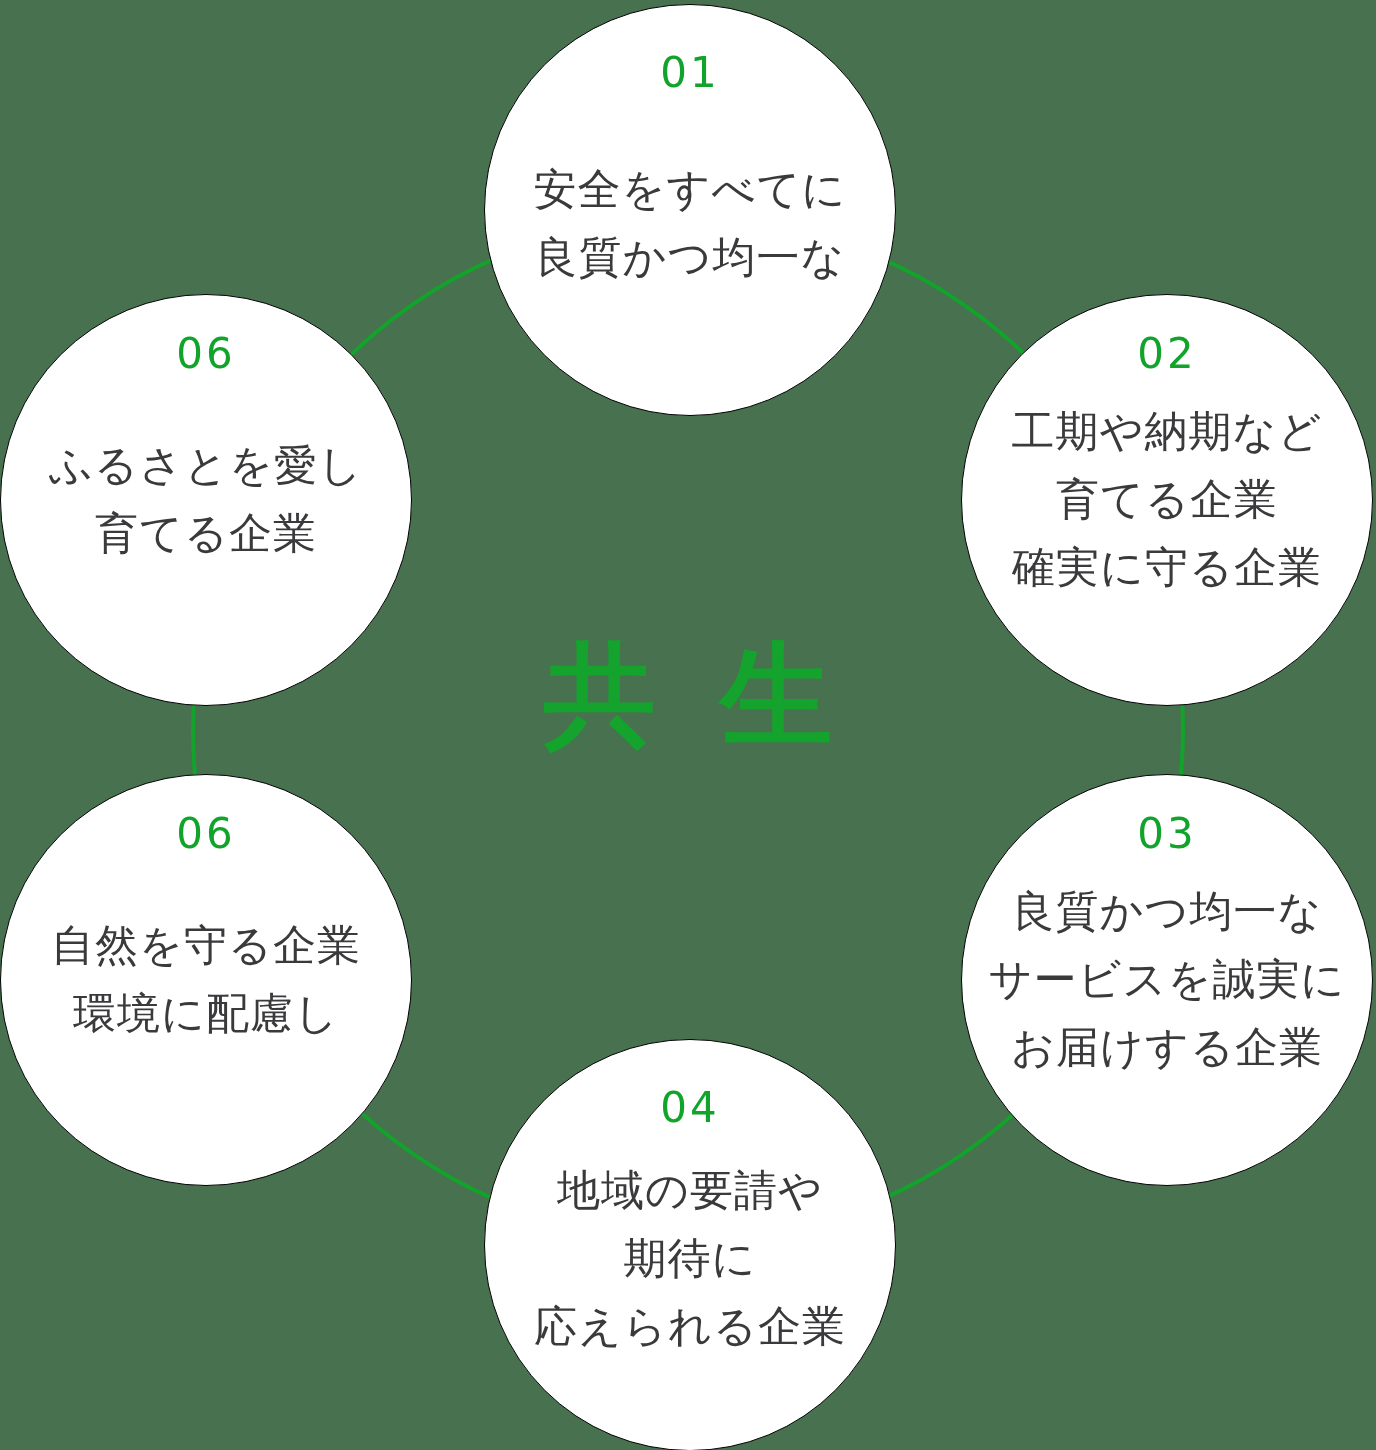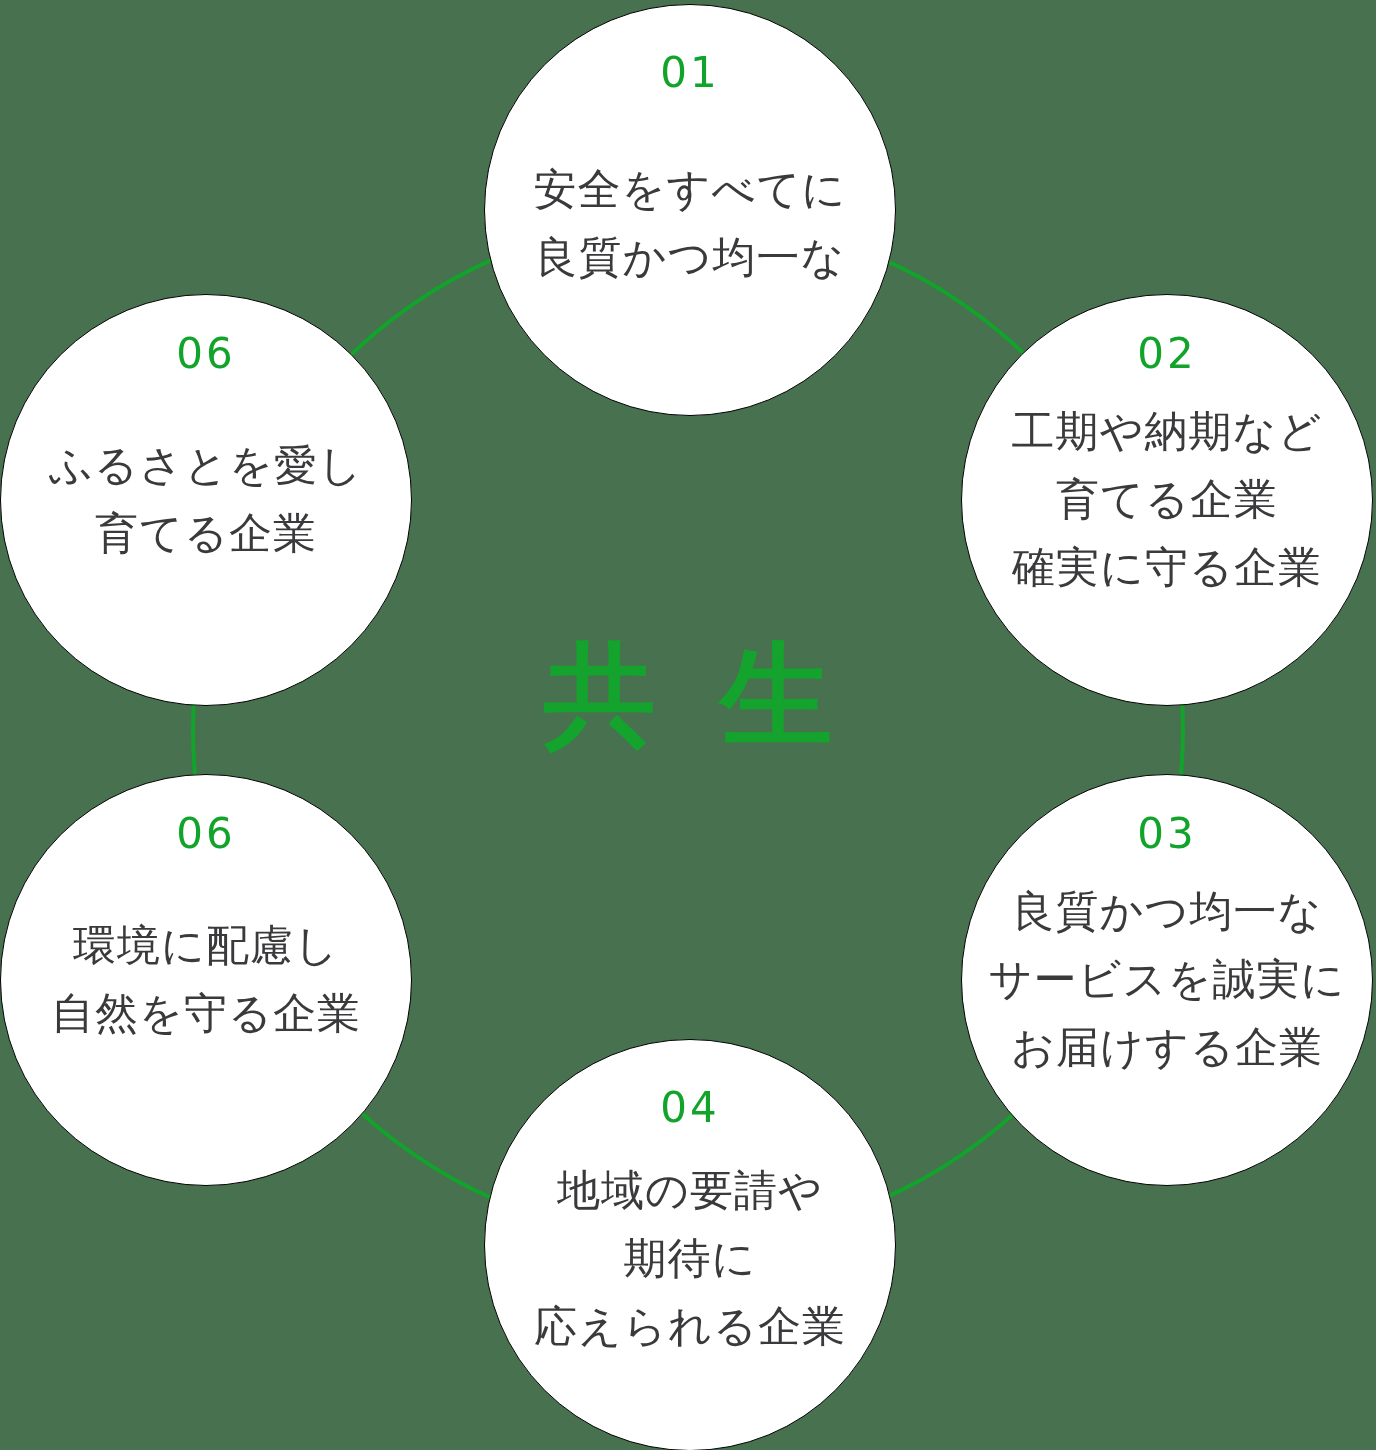--- a/index.html
+++ b/index.html
@@ -118,22 +118,22 @@
     <div class="lines">
       <div>地域の要請や</div>
       <div>期待に</div>
       <div>応えられる企業</div>
     </div>
   </div>
 
   <div class="circle pos-5">
     <div class="num">06</div>
     <div class="lines">
+      <div>自然を守る企業</div>
       <div>環境に配慮し</div>
-      <div>自然を守る企業</div>
     </div>
   </div>
 
   <div class="circle pos-6">
     <div class="num">06</div>
     <div class="lines">
       <div>ふるさとを愛し</div>
       <div>育てる企業</div>
     </div>
   </div>

